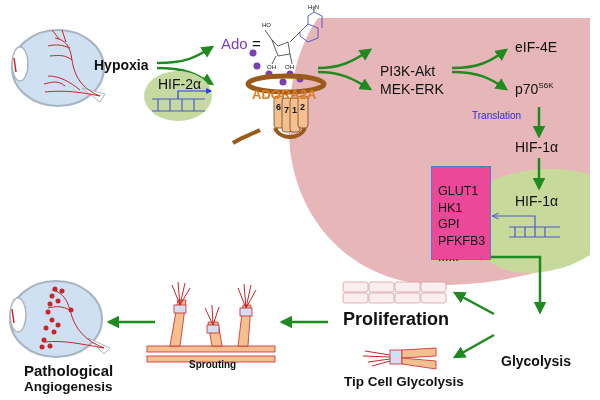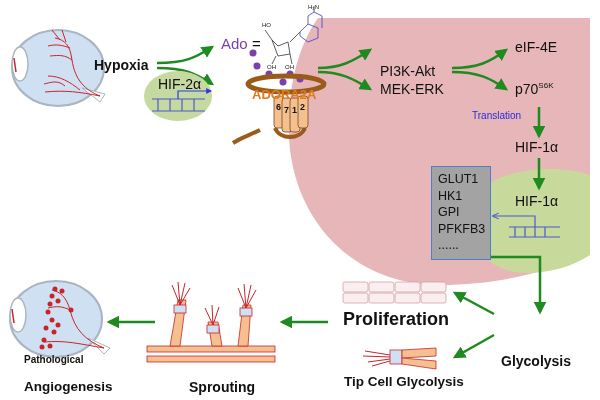--- a/index.html
+++ b/index.html
@@ -2,22 +2,22 @@
 <html><head>
 <meta charset="utf-8">
 <style>
   html, body { margin: 0; padding: 0; background: #ffffff; }
   body { width: 600px; height: 400px; position: relative; overflow: hidden;
          font-family: "Liberation Sans", "DejaVu Sans", sans-serif; }
   svg.stage { position: absolute; left: 0; top: 0; width: 600px; height: 400px; }
   .lbl { position: absolute; white-space: nowrap; line-height: 1; color: #111; }
   .bold { font-weight: bold; }
   .genebox { position: absolute; left: 431px; top: 166px; width: 60px; height: 94px;
-             background: #a3a3a3; border: 1.5px solid #4f7fc6; box-sizing: border-box;
-             padding: 4px 0 0 6px; font-size: 12.5px; color: #111; }
+             background: #ec4899; border: 1.5px solid #4f7fc6; box-sizing: border-box;
+             padding: 16px 0 0 6px; font-size: 12.5px; color: #111; }
   .genebox div { height: 16.5px; line-height: 16.5px; }
   sup { font-size: 8px; vertical-align: 6px; }
 </style>
 </head>
 <body>
 
 <svg class="stage" viewBox="0 0 600 400">
   <defs>
     <marker id="ah" viewBox="0 0 10 10" refX="8" refY="5" markerWidth="5" markerHeight="5" orient="auto-start-reverse">
       <path d="M0,0 L10,5 L0,10 z" fill="#1f8a1f"></path>
@@ -228,15 +228,15 @@
   <div>GLUT1</div>
   <div>HK1</div>
   <div>GPI</div>
   <div>PFKFB3</div>
   <div>......</div>
 </div>
 
 <div class="lbl bold" style="left:501px;top:318px;font-size:14px;margin-top:36px;">Glycolysis</div>
 <div class="lbl bold" style="left:343px;top:310px;font-size:18px;">Proliferation</div>
 <div class="lbl bold" style="left:344px;top:375px;font-size:13.5px;">Tip Cell Glycolysis</div>
-<div class="lbl bold" style="left:189px;top:380px;font-size:14px;">Sprouting</div>
-<div class="lbl bold" style="left:24px;top:355px;font-size:10px;text-align:center;">Pathological</div>
+<div class="lbl bold" style="left:189px;top:360px;font-size:10px;">Sprouting</div>
+<div class="lbl bold" style="left:24px;top:363px;font-size:15px;text-align:center;">Pathological</div>
 <div class="lbl bold" style="left:24px;top:380px;font-size:13.5px;">Angiogenesis</div>
 
 </body></html>

